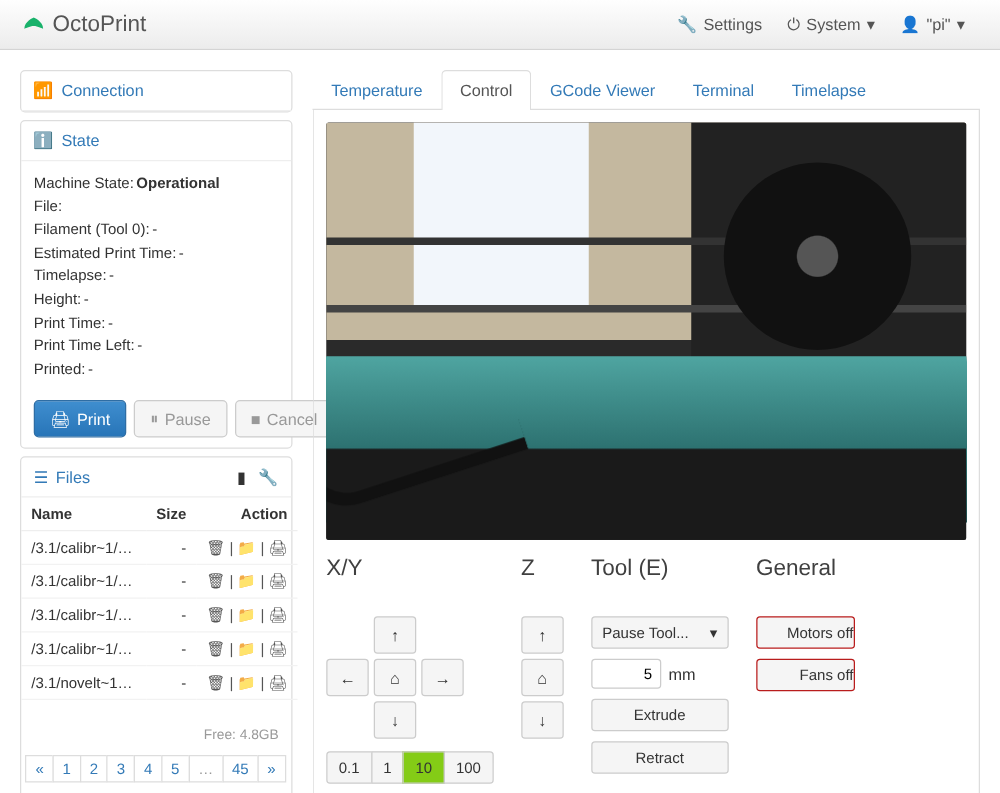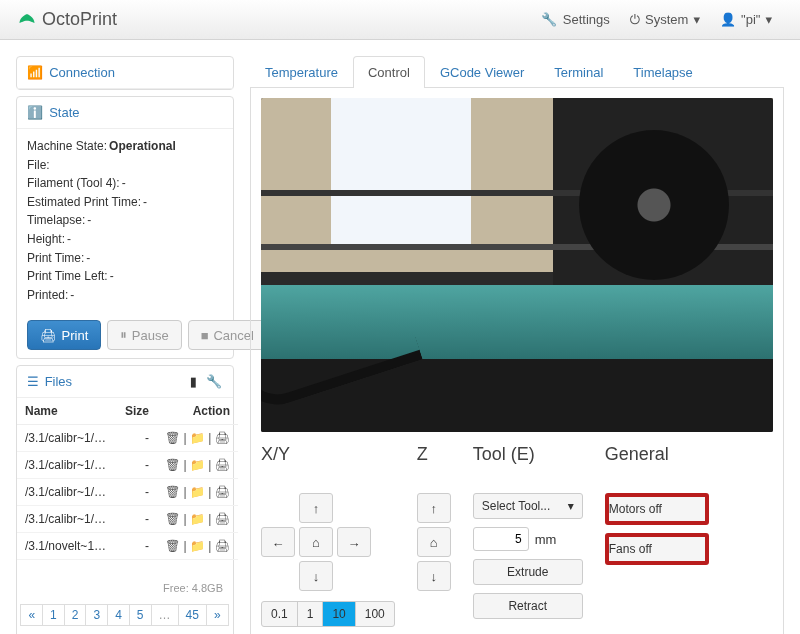--- a/index.html
+++ b/index.html
@@ -57,26 +57,26 @@
   .control-row { display: flex; gap: 22px; align-items: flex-start; }
   .control-col h3 { font-weight: 400; font-size: 18px; margin-bottom: 28px; color: #404040; }
   .jog-grid { display: grid; grid-template-columns: repeat(3, 34px); grid-template-rows: repeat(3, 30px); gap: 4px; }
   .jog-grid .cell-empty { visibility: hidden; }
   .jog-z { display: grid; grid-template-columns: 34px; grid-template-rows: repeat(3,30px); gap: 4px; }
   .sq-btn { width: 34px; height: 30px; border: 1px solid #ccc; border-radius: 3px; background: #f5f5f5; display: flex; align-items: center; justify-content: center; font-size: 13px; cursor: pointer; }
   .steps { display: flex; margin-top: 10px; border-radius: 11px; }
   .steps .step { border: 1px solid #ccc; padding: 5px 9px; font-size: 12px; background: #f5f5f5; cursor: pointer; margin-left: -1px; }
   .steps .step:first-child { border-radius: 3px 0 0 3px; margin-left: 0; }
   .steps .step:last-child { border-radius: 0 3px 3px 0; }
-  .steps .step.active { background: #0ea5e9; }
+  .steps .step.active { background: #84cc16; }
   .tool-select { width: 110px; border: 1px solid #ccc; border-radius: 3px; padding: 5px 8px; background: #f5f5f5; font-size: 12px; display: flex; justify-content: space-between; align-items: center; cursor: pointer; margin-bottom: 8px; }
   .extrude-row { display: flex; align-items: center; gap: 6px; margin-bottom: 8px; }
   .extrude-row input { width: 56px; text-align: right; border: 1px solid #ccc; border-radius: 3px; padding: 4px 6px; font-size: 12px; }
   .wide-btn { width: 110px; border: 1px solid #ccc; border-radius: 3px; padding: 5px 0; background: #f5f5f5; text-align: center; font-size: 12px; margin-bottom: 8px; cursor: pointer; }
-  .gen-btn { width: 104px; border: 4px solid #b91c1c; border-radius: 3px; padding: 5px 0; background: #f5f5f5; text-align: left; font-size: 12px; margin-bottom: 8px; cursor: pointer; }
+  .gen-btn { width: 79px; border: 1px solid #b91c1c; border-radius: 3px; padding: 5px 0; background: #f5f5f5; text-align: right; font-size: 12px; margin-bottom: 8px; cursor: pointer; }
   .icon-col { display:flex; gap:10px; color:#333;}
 </style>
 </head>
 <body>
 
 <div class="navbar">
   <div class="brand">
     <svg viewBox="0 0 24 24">
         <path d="M2 16 C2 8 12 4 12 4 C12 4 22 8 22 16 C22 16 16 13 12 13 C8 13 2 16 2 16 Z" fill="#19b26b"></path>
       </svg>
@@ -118,21 +118,21 @@
       <div class="panel-body">
         <div class="row-kv">
             <span>Machine State:</span> 
             <strong class="val">Operational</strong>
           </div>
         <div class="row-kv">
             <span>File:</span>
             <span class="val"></span>
           </div>
         <div class="row-kv">
-            <span>Filament (Tool 4):</span> 
+            <span>Filament (Tool 0):</span> 
             <span class="val">-</span>
           </div>
         <div class="row-kv">
             <span>Estimated Print Time:</span> 
             <span class="val">-</span>
           </div>
         <div class="row-kv">
             <span>Timelapse:</span> 
             <span class="val">-</span>
           </div>
@@ -306,21 +306,21 @@
               </div>
             <div class="sq-btn">
                 <span>↓</span>
               </div>
           </div>
         </div>
 
         <div class="control-col">
           <h3>Tool (E)</h3>
           <div class="tool-select">
-            <span>Select Tool...</span>
+            <span>Pause Tool...</span>
             <span>▾</span>
           </div>
           <div class="extrude-row">
             <input type="text" value="5" style="">
             <span>mm</span>
           </div>
           <div class="wide-btn">Extrude</div>
           <div class="wide-btn">Retract</div>
         </div>
 

